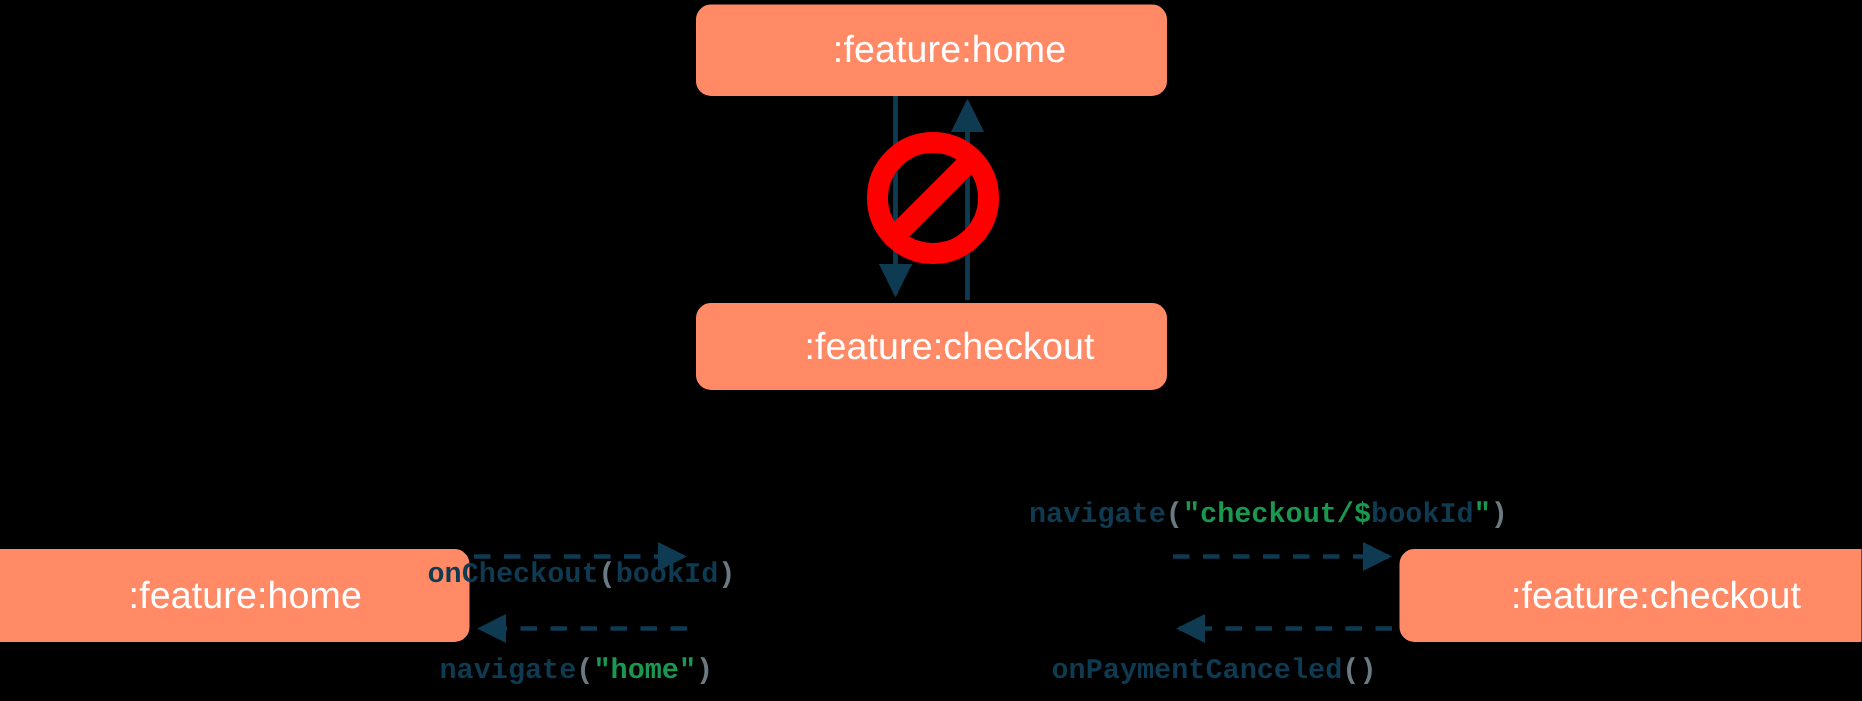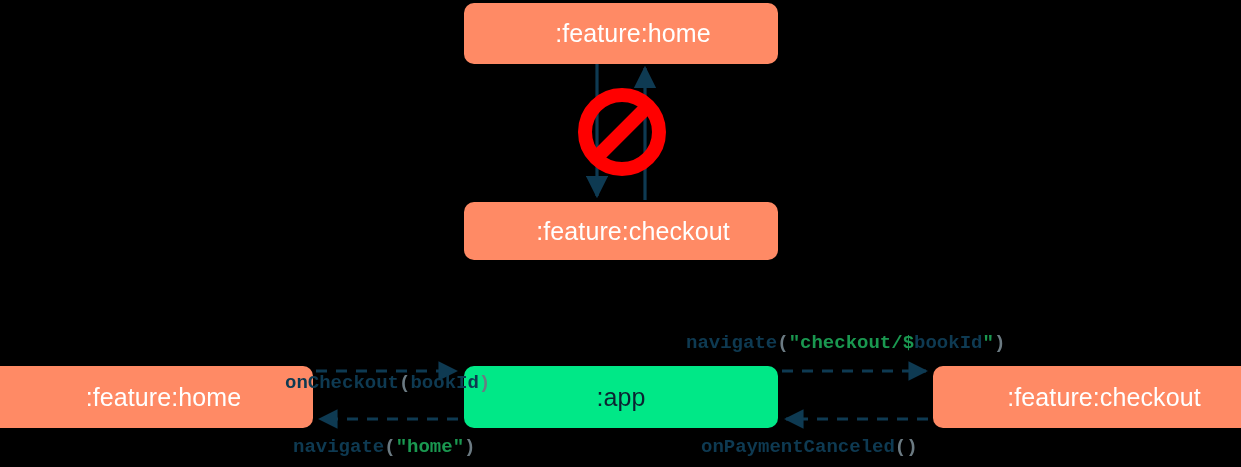--- a/index.html
+++ b/index.html
@@ -159,23 +159,20 @@
 
   <svg id="forbidden-sign" viewBox="0 0 88 88" width="88" height="88">
     <circle cx="44" cy="44" r="37" fill="none" stroke="#FF0000" stroke-width="14"></circle>
     <line x1="19.5" y1="68.5" x2="68.5" y2="19.5" stroke="#FF0000" stroke-width="14" stroke-linecap="butt"></line>
   </svg>
 
   <div class="node node-feature" id="node-home-bottom">
     <span>:feature:home</span>
   </div>
 
-  <div class="node node-app" id="node-app-bottom">
-    <span>:app</span>
-  </div>
 
   <div class="node node-feature" id="node-checkout-bottom">
     <span>:feature:checkout</span>
   </div>
 
   <div class="code-label" id="label-on-checkout">
     <span class="tok-fn">onCheckout</span><span class="tok-punct">(</span><span class="tok-var">bookId</span><span class="tok-punct">)</span>
   </div>
 
   <div class="code-label" id="label-navigate-checkout">

